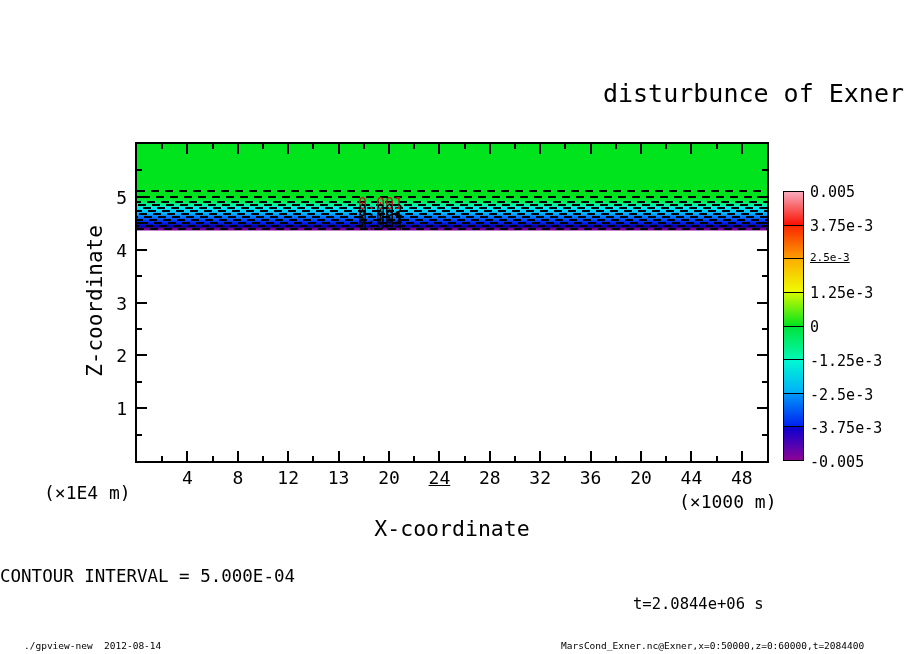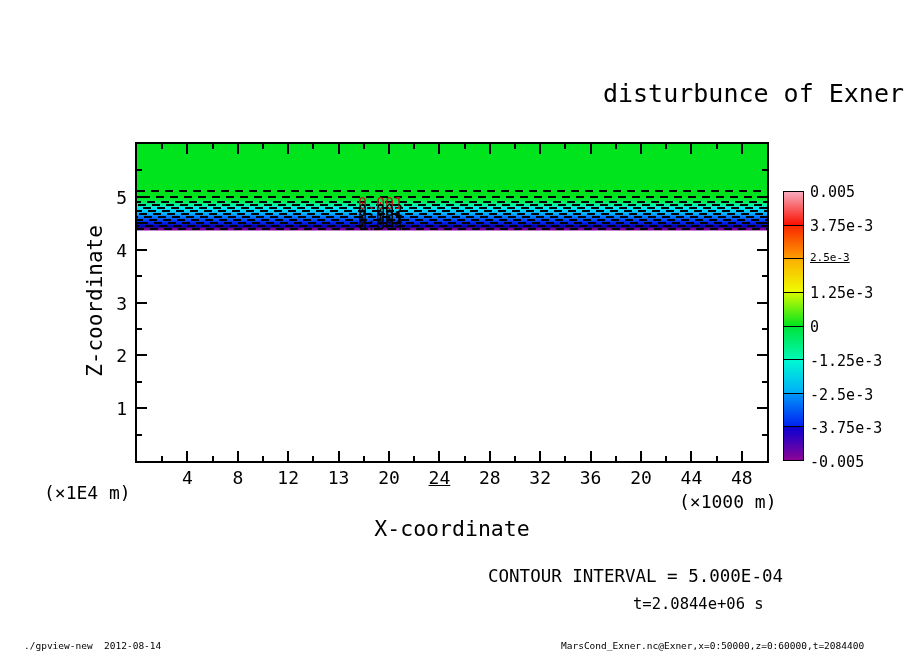--- a/index.html
+++ b/index.html
@@ -11,21 +11,21 @@
   .title{left:0; top:79px; width:904px; text-align:right; font-size:25px; letter-spacing:0px; white-space:pre;}
   .plot{
     left:135px; top:142px; width:634px; height:321px;
     border:2px solid #000; box-sizing:border-box; position:absolute; overflow:hidden; background:#fff;
   }
   .fill{position:absolute; left:0; top:0; width:100%; height:100%;}
   .xlab{left:0; top:516px; width:904px; text-align:center; font-size:21.5px;}
   .zlab{left:95px; top:301px; transform:translate(-50%,-50%) rotate(-90deg); font-size:21px; white-space:nowrap;}
   .yunit{left:44px; top:482px; font-size:18px; white-space:pre;}
   .xunit{left:679px; top:491px; font-size:18px; white-space:pre;}
-  .cinterval{left:0; top:566px; width:743px; text-align:right; font-size:17.5px; white-space:pre;padding-left:40px;}
+  .cinterval{left:0; top:566px; width:743px; text-align:left; font-size:17.5px; white-space:pre;}
   .ttext{left:633px; top:595px; font-size:15.5px; white-space:pre;}
   .footl{left:24px; top:640px; font-size:9.5px; white-space:pre;}
   .footr{left:561px; top:640px; font-size:9.5px; white-space:pre;}
   .colorbar{
     left:783px; top:191px; width:21px; height:270px;
     display:flex; flex-direction:column; position:absolute;
   }
   .cb-seg{flex:1 1 0; border:1px solid #000; box-sizing:border-box; margin-top:-1px;}
   .cb-seg:first-child{margin-top:0;}
 </style>

